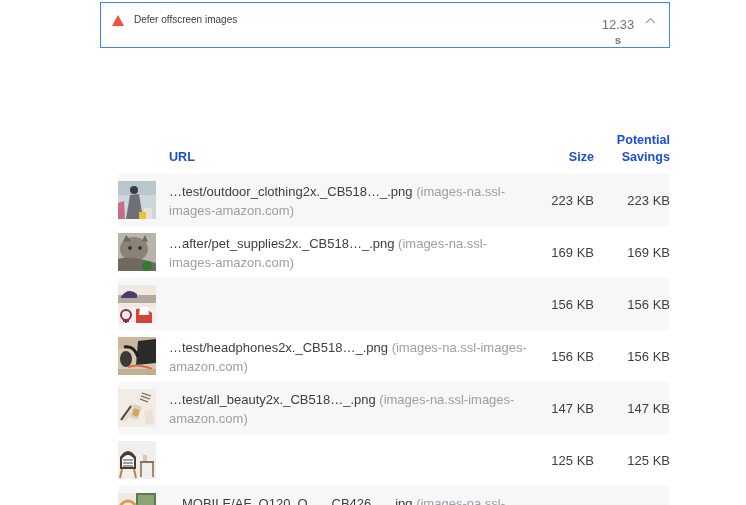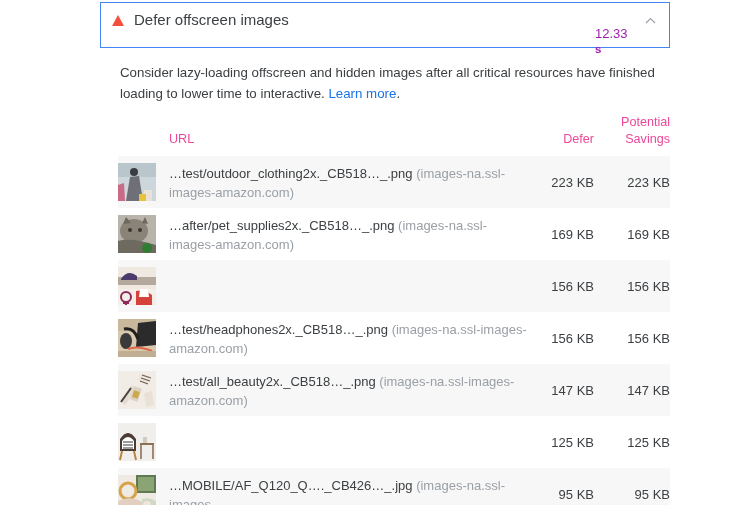--- a/index.html
+++ b/index.html
@@ -58,21 +58,21 @@
     left: 1px;
     top: 2px;
     width: 0;
     height: 0;
     border-left: 6px solid transparent;
     border-right: 6px solid transparent;
     border-bottom: 11px solid #f4503c;
   }
 
   .audit-title {
-    font-size: 15px;
+    font-size: 10px;
     line-height: 16px;
     color: #3c4043;
     white-space: nowrap;
     flex: 0 0 auto;
   }
 
   .audit-spacer { flex: 1 1 auto; }
 
   .score-bar-wrap {
     flex: 0 0 174px;
@@ -81,25 +81,25 @@
     margin-right: 6px;
   }
   .score-bar {
     width: 100%;
     height: 4px;
     background: #f4503c;
   }
 
   .score-value {
     flex: 0 0 46px;
-    text-align: left;
-    color: #a21caf;
+    text-align: center;
+    color: #737373;
     font-size: 13px;
     line-height: 15px;
-    margin-top: 14px;
+    margin-top: 5px;
   }
   .score-value .unit {
     display: block;
     font-size: 11.5px;
     line-height: 14px;
     font-weight: bold;
     margin-top: 1px;
   }
 
   .chevron {
@@ -134,24 +134,25 @@
     top: 114px;
     width: 552px;
   }
 
   .thead {
     display: flex;
     align-items: flex-end;
     padding-bottom: 8px;
   }
   .th {
-    color: #ec4899;
+    color: #1d4ed8;
     font-size: 12.6px;
     line-height: 17px;
-    font-weight: normal;
+    font-weight: bold;
+    margin-top: 18px;
   }
   .th-url {
     flex: 1 1 auto;
     padding-left: 51px;
     padding-bottom: 0px;
   }
   .th-size {
     flex: 0 0 62px;
     text-align: right;
   }
@@ -231,29 +232,26 @@
         <span class="unit">s</span>
       </span>
       <span class="chevron">
         <svg width="11" height="7" viewBox="0 0 11 7" aria-hidden="true">
           <path d="M1 6 L5.5 1.5 L10 6" fill="none" stroke="#9aa0a6" stroke-width="1.2"></path>
         </svg>
       </span>
     </div>
   </div>
 
-  <div class="audit-desc">
-    <span>Consider lazy-loading offscreen and hidden images after all critical resources have finished loading to lower time to interactive. </span><a href="#">Learn more</a><span>.</span>
-  </div>
 
   <div class="table">
 
     <div class="thead">
       <div class="th th-url">URL</div>
-      <div class="th th-size">Defer</div>
+      <div class="th th-size">Size</div>
       <div class="th th-savings">
         <span>Potential</span><br>
         <span>Savings</span>
       </div>
     </div>
 
     <div class="row alt">
       <div class="cell-url">
         <span class="thumb">
           <svg viewBox="0 0 38 38" aria-hidden="true">

